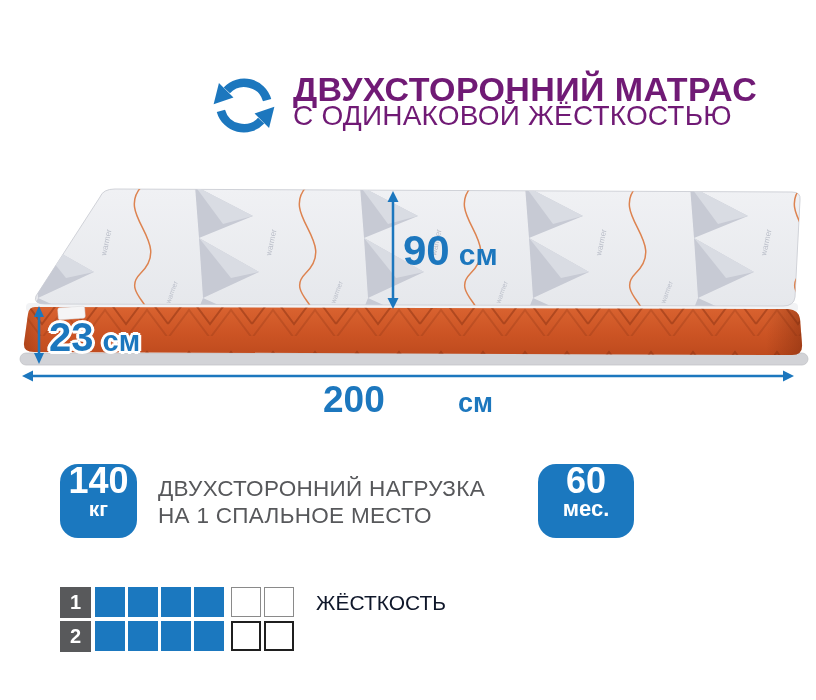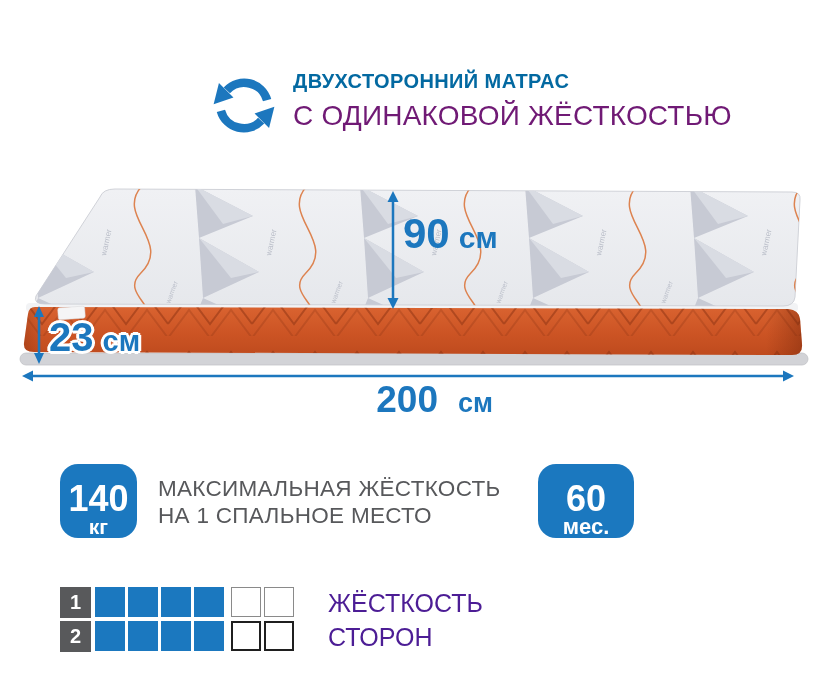--- a/index.html
+++ b/index.html
@@ -3,46 +3,46 @@
 <meta charset="utf-8">
 <style>
   html,body{margin:0;padding:0;background:#ffffff;}
   .stage{
     position:relative;width:816px;height:700px;background:#ffffff;overflow:hidden;
     font-family:"Liberation Sans","DejaVu Sans",sans-serif;
   }
   
   .hdr-icon{position:absolute;left:211px;top:67px;width:66px;height:77px;}
   .hdr-title{
-    position:absolute;left:293px;top:70px;font-size:20px;font-weight:bold;
-    color:#0369a1;letter-spacing:.4px;white-space:nowrap;
+    position:absolute;left:293px;top:70px;font-size:34px;font-weight:bold;
+    color:#701a75;letter-spacing:.4px;white-space:nowrap;
   }
   .hdr-subtitle{
     position:absolute;left:293px;top:100px;font-size:28px;font-weight:400;
     color:#701a75;letter-spacing:.2px;white-space:nowrap;
   }
   
   .mattress{position:absolute;left:0;top:0;width:816px;height:450px;}
   
   .dim{position:absolute;display:flex;align-items:baseline;color:#1c77be;font-weight:bold;white-space:nowrap;}
   .dim .val{font-size:42px;line-height:1;}
   .dim .unit{font-size:30px;line-height:1;margin-left:9px;}
-  .dim-height{left:403px;top:213px;}
+  .dim-height{left:403px;top:230px;}
   .dim-thickness{left:49px;top:317px;
     text-shadow:-2px -2px 0 #fff,2px -2px 0 #fff,-2px 2px 0 #fff,2px 2px 0 #fff,
                  0 -3px 0 #fff,0 3px 0 #fff,-3px 0 0 #fff,3px 0 0 #fff;}
   .dim-thickness .val{font-size:40px;}
   .dim-thickness .unit{font-size:29px;}
-  .dim-length{left:323px;top:381px;width:170px;justify-content:flex-end;gap:11px;}
+  .dim-length{left:323px;top:381px;width:170px;justify-content:space-between;gap:11px;}
   .dim-length .val{font-size:37px;}
   .dim-length .unit{font-size:27px;}
   
   .badge{
     position:absolute;background:#1b78bf;border-radius:18px;color:#ffffff;
-    display:flex;flex-direction:column;align-items:center;justify-content:flex-end;
+    display:flex;flex-direction:column;align-items:center;justify-content:flex-start;
     text-align:center;font-weight:bold;
   }
   .badge .b-val{font-size:36px;line-height:34px;}
   .badge .b-unit{font-size:21px;line-height:22px;}
   .badge-load{left:60px;top:464px;width:77px;height:74px;}
   .badge-warranty{left:538px;top:464px;width:96px;height:74px;}
   .badge-warranty .b-unit{font-size:22px;}
   .feature-text{position:absolute;color:#57585b;font-size:22.5px;line-height:27px;letter-spacing:.3px;white-space:nowrap;}
   .load-text{left:158px;top:475px;}
   .warranty-text{left:630px;top:489px;font-size:23px;}
@@ -52,21 +52,21 @@
   .h-label{
     width:31px;height:31px;background:#58595b;color:#ffffff;font-weight:bold;font-size:20px;
     display:flex;align-items:center;justify-content:center;margin-right:4px;
   }
   .sq{width:30px;height:30px;margin-right:3px;box-sizing:border-box;}
   .sq.filled{background:#1b78bf;}
   .sq.empty{background:#ffffff;border:2px solid #3c3c3c;}
   .sq.gap{margin-left:4px;}
   .h-row:nth-child(1) .sq.empty{border-color:#8a8a8a;border-width:1.5px;}
   .h-row:nth-child(2) .sq.empty{border-color:#1f1f1f;}
-  .hardness-text{position:absolute;left:328px;color:#4c1d95;font-size:25px;line-height:34px;white-space:nowrap;}
+  .hardness-text{position:absolute;left:316px;color:#0f172a;font-size:21px;line-height:34px;white-space:nowrap;}
   .hardness-text{top:586px;}
 </style>
 </head>
 <body>
 
 <div class="stage">
 
   <svg class="hdr-icon" viewBox="0 0 100 100" aria-hidden="true">
     <path d="M85 42 A36 36 0 0 0 24 27" stroke="#1c77be" stroke-width="13" fill="none"></path>
     <polygon points="12,16 34,38 4,48" fill="#1c77be"></polygon>
@@ -170,21 +170,21 @@
   <div class="dim dim-length">
     <span class="val">200</span>
     <span class="unit">см</span>
   </div>
 
   <div class="badge badge-load">
     <span class="b-val">140</span>
     <span class="b-unit">кг</span>
   </div>
   <div class="feature-text load-text">
-    <div>МАКСИМАЛЬНАЯ ЖЁСТКОСТЬ</div>
+    <div>ДВУХСТОРОННИЙ НАГРУЗКА</div>
     <div>НА 1 СПАЛЬНОЕ МЕСТО</div>
   </div>
 
   <div class="badge badge-warranty">
     <span class="b-val">60</span>
     <span class="b-unit">мес.</span>
   </div>
 
   <div class="hardness">
       <div class="h-row">
@@ -201,16 +201,15 @@
         <div class="sq filled"></div>
         <div class="sq filled"></div>
         <div class="sq filled"></div>
         <div class="sq filled"></div>
         <div class="sq empty gap"></div>
         <div class="sq empty"></div>
       </div>
     </div>
   <div class="hardness-text">
     <div>ЖЁСТКОСТЬ</div>
-    <div>СТОРОН</div>
   </div>
 
 </div>
 
 </body></html>

